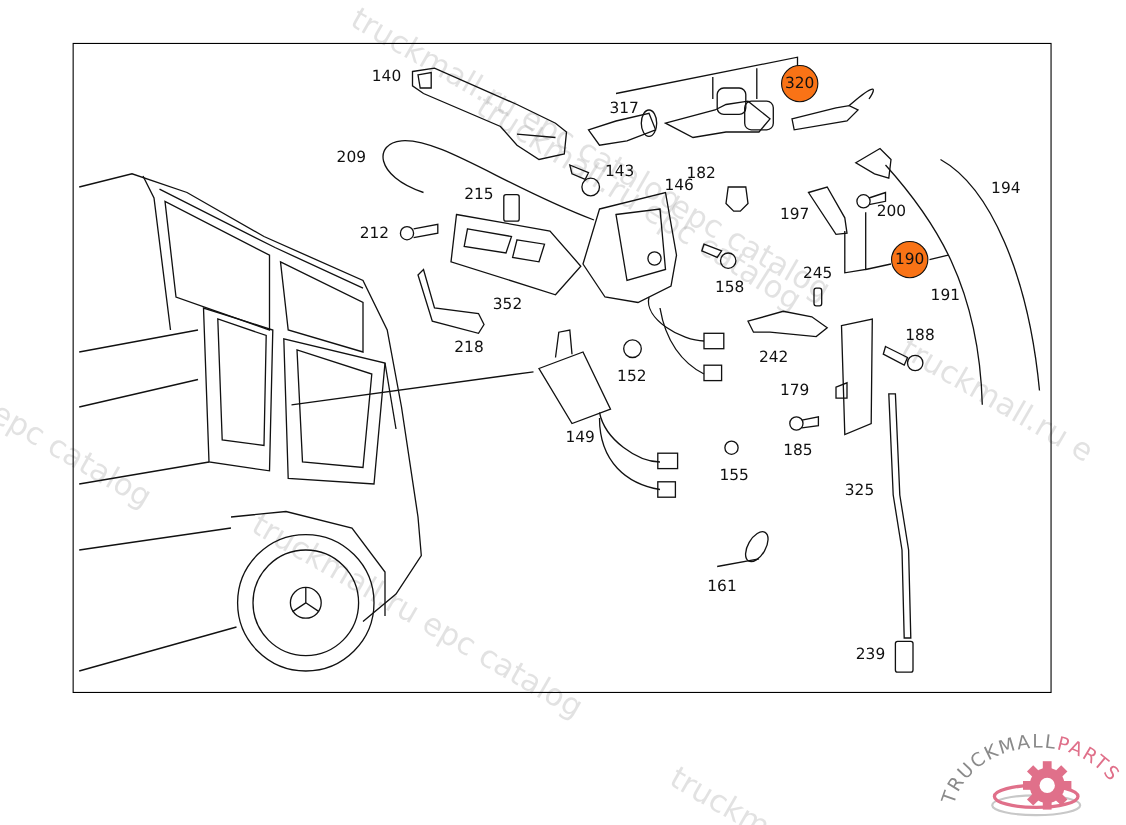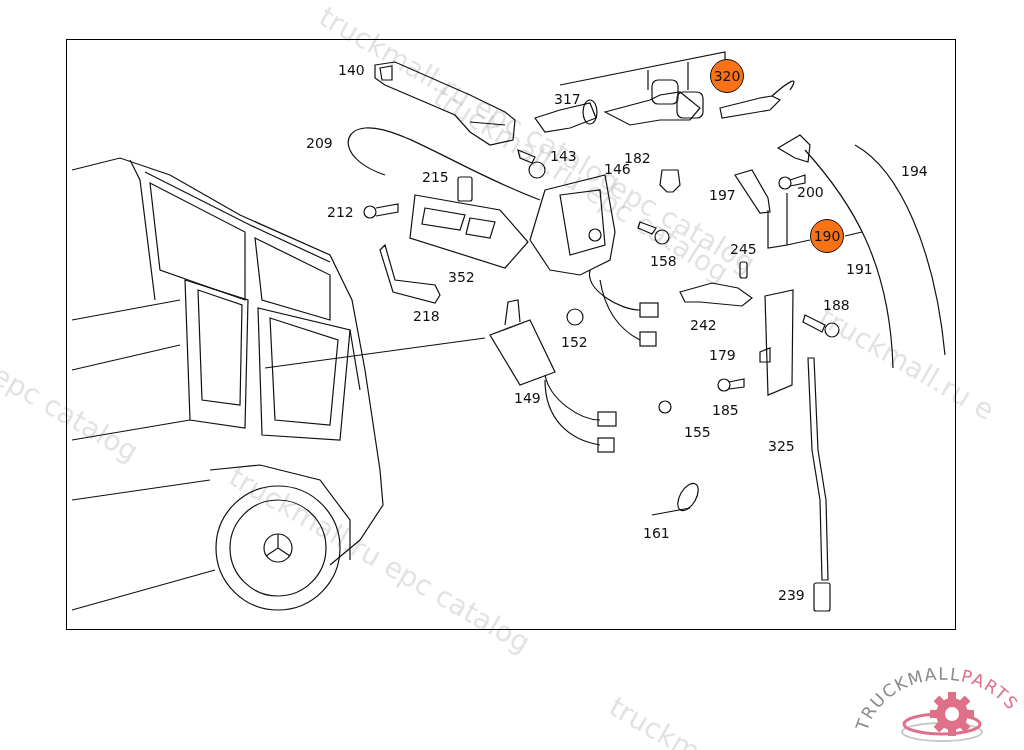--- a/index.html
+++ b/index.html
@@ -182,21 +182,21 @@
 <div class="callout" style="left:650px;top:254px;">158</div>
 <div class="callout" style="left:448px;top:270px;">352</div>
 <div class="callout" style="left:846px;top:262px;">191</div>
 <div class="callout" style="left:413px;top:309px;">218</div>
 <div class="callout" style="left:690px;top:318px;">242</div>
 <div class="callout" style="left:823px;top:298px;">188</div>
 <div class="callout" style="left:561px;top:335px;">152</div>
 <div class="callout" style="left:709px;top:348px;">179</div>
 <div class="callout" style="left:514px;top:391px;">149</div>
 <div class="callout" style="left:712px;top:403px;">185</div>
-<div class="callout" style="left:654px;top:425px;margin-left:30px;">155</div>
+<div class="callout" style="left:654px;top:425px;">155</div>
 <div class="callout" style="left:768px;top:439px;">325</div>
 <div class="callout" style="left:643px;top:526px;">161</div>
 <div class="callout" style="left:778px;top:588px;">239</div>
 
 <div id="logo">
   <svg width="170" height="96" viewBox="0 0 170 96">
     <defs>
       <path id="arc" d="M15,80 C30,20 130,5 165,70"></path>
     </defs>
     <text font-family="DejaVu Sans, sans-serif" font-size="17" letter-spacing="1.5">

